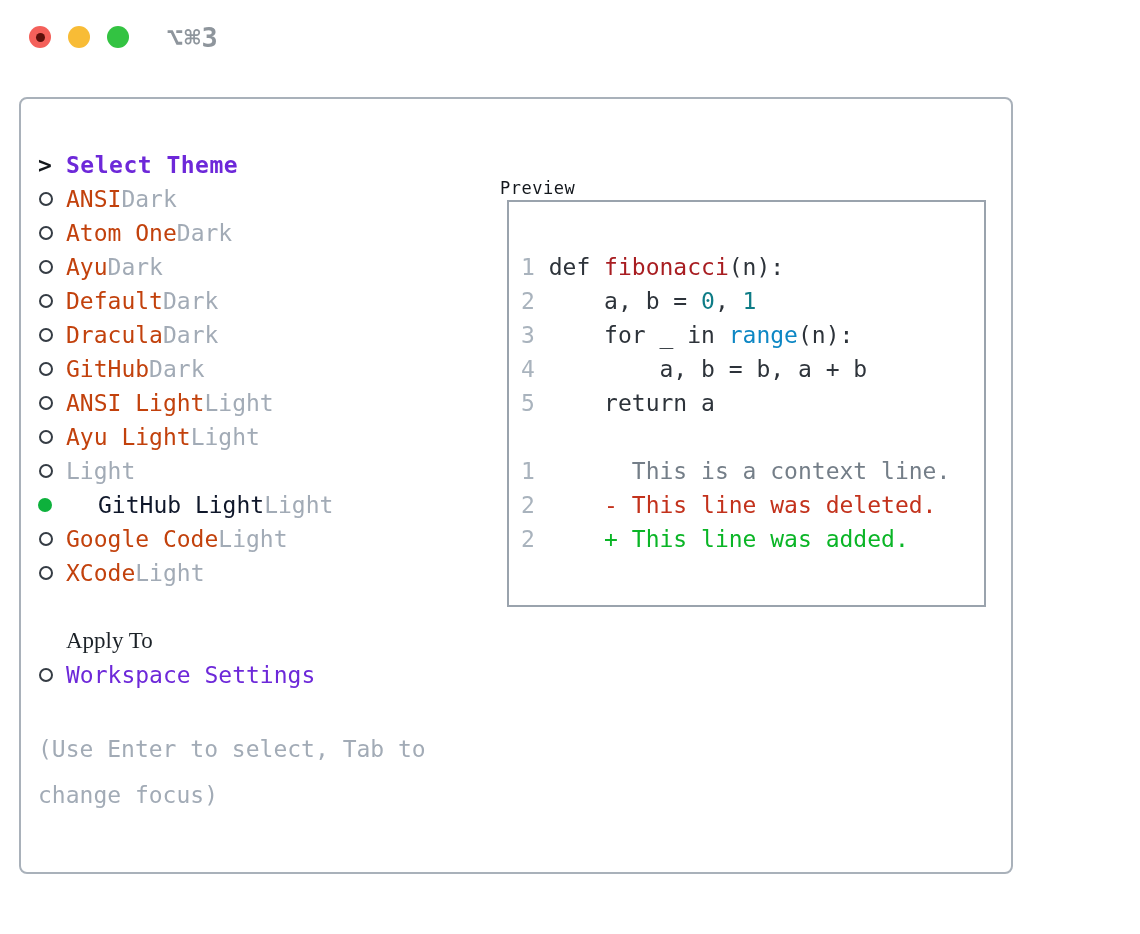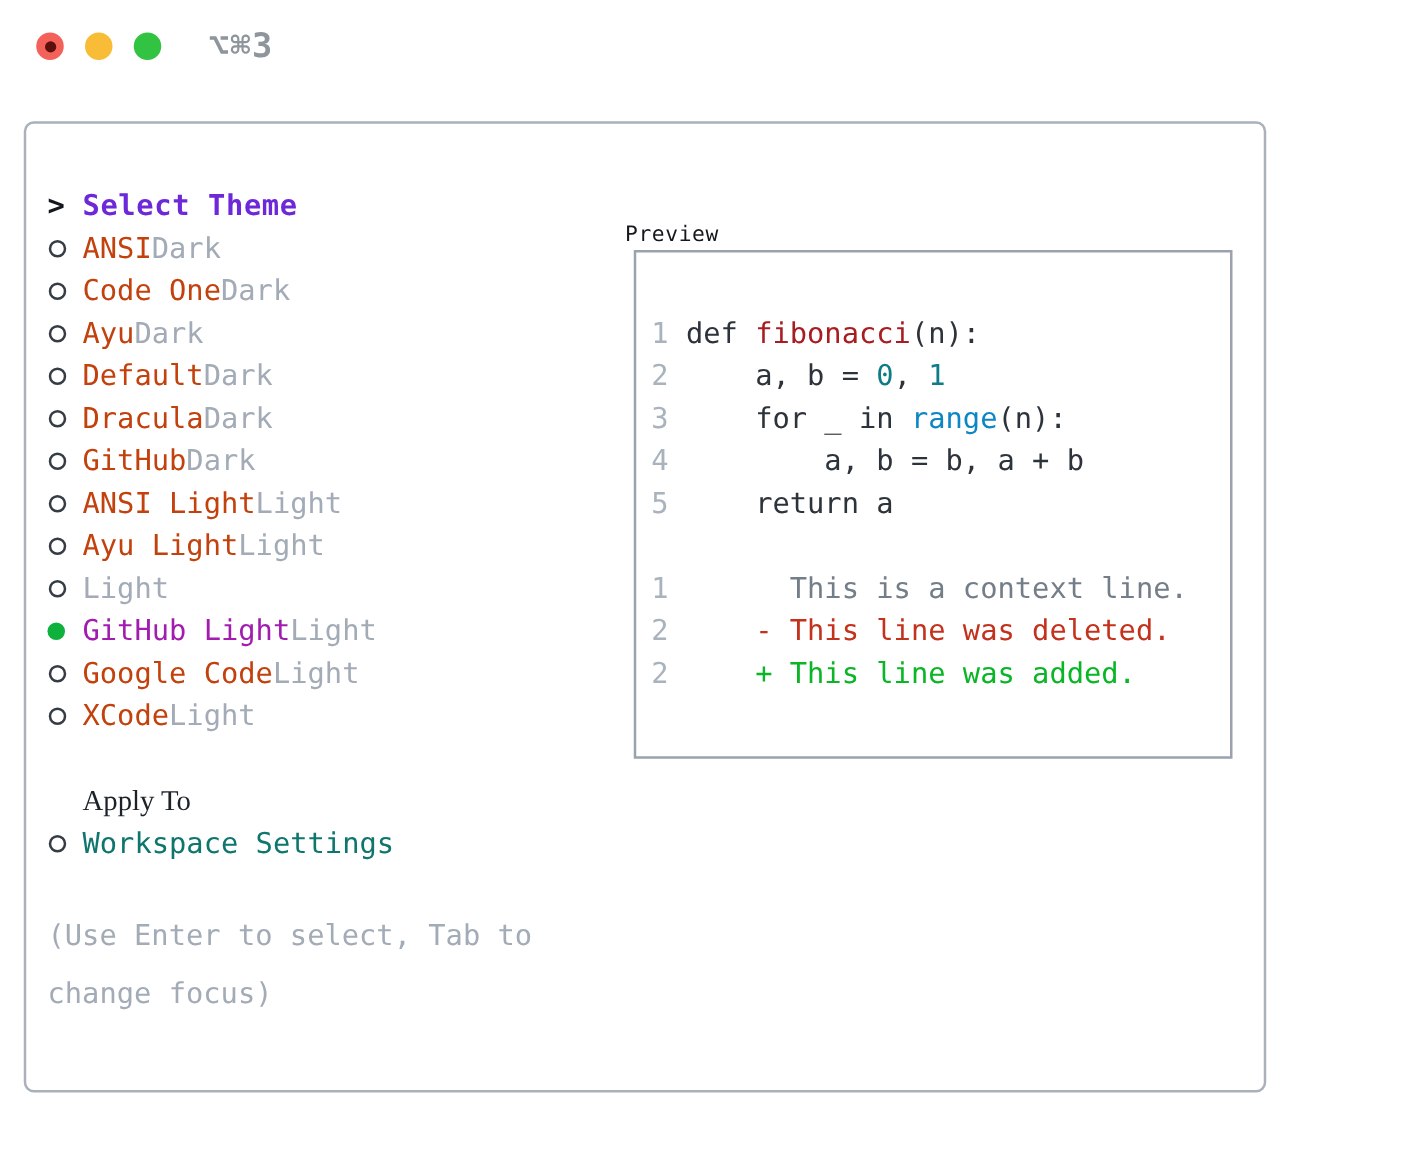--- a/index.html
+++ b/index.html
@@ -30,23 +30,23 @@
   .list{position:absolute;left:17px;top:49px;font-size:23px;}
   .row{display:flex;align-items:center;height:34px;white-space:pre;}
   .spacer{height:34px;}
   .marker{width:28px;display:inline-flex;align-items:center;justify-content:flex-start;flex:0 0 28px;}
   .marker .circle-open{width:10px;height:10px;border:2px solid #353c44;border-radius:50%;margin-left:1px;}
   .marker .circle-filled{width:14px;height:14px;border-radius:50%;background:#0db13c;}
   .cursor{font-weight:bold;color:#14181d;font-size:23px;}
   .title{font-weight:bold;color:#6d28d9;letter-spacing:0.5px;}
   .subtitle{color:#1c2228;font-family:Liberation Serif, serif;}
   .theme-name{color:#c2410c;}
-  .theme-name.selected{color:#a21caf;}
+  .theme-name.selected{color:#0f172a;margin-left:32px;}
   .variant{color:#a2abb6;}
-  .apply-name{color:#0f766e;}
+  .apply-name{color:#6d28d9;}
   .apply-name.selected{color:#0db13c;}
   .help{width:420px;line-height:46px;color:#a2abb6;white-space:normal;}
   
   .preview-title{
     position:absolute;left:479px;top:49px;height:34px;line-height:34px;
     font-size:17px;font-weight:normal;color:#14181d;letter-spacing:0.5px;margin-top:23px;
   }
   .preview-box{
     position:absolute;left:486px;top:101px;width:479px;height:407px;
     box-sizing:border-box;border:2px solid #9aa3ad;background:#fff;
@@ -81,21 +81,21 @@
 
   <div class="panel">
 
     <div class="list">
       <div class="row">
         <span class="marker"><span class="cursor">&gt;</span></span>
         <span class="title">Select Theme</span>
       </div>
       <div id="theme-rows">
           <div class="row"><span class="marker"><span class="circle-open"></span></span><span class="theme-name">ANSI</span> <span class="variant">Dark</span></div>
-          <div class="row"><span class="marker"><span class="circle-open"></span></span><span class="theme-name">Code One</span> <span class="variant">Dark</span></div>
+          <div class="row"><span class="marker"><span class="circle-open"></span></span><span class="theme-name">Atom One</span> <span class="variant">Dark</span></div>
           <div class="row"><span class="marker"><span class="circle-open"></span></span><span class="theme-name">Ayu</span> <span class="variant">Dark</span></div>
           <div class="row"><span class="marker"><span class="circle-open"></span></span><span class="theme-name">Default</span> <span class="variant">Dark</span></div>
           <div class="row"><span class="marker"><span class="circle-open"></span></span><span class="theme-name">Dracula</span> <span class="variant">Dark</span></div>
           <div class="row"><span class="marker"><span class="circle-open"></span></span><span class="theme-name">GitHub</span> <span class="variant">Dark</span></div>
           <div class="row"><span class="marker"><span class="circle-open"></span></span><span class="theme-name">ANSI Light</span> <span class="variant">Light</span></div>
           <div class="row"><span class="marker"><span class="circle-open"></span></span><span class="theme-name">Ayu Light</span> <span class="variant">Light</span></div>
           <div class="row"><span class="marker"><span class="circle-open"></span></span> <span class="variant">Light</span></div>
           <div class="row"><span class="marker"><span class="circle-filled"></span></span><span class="theme-name selected">GitHub Light</span> <span class="variant">Light</span></div>
           <div class="row"><span class="marker"><span class="circle-open"></span></span><span class="theme-name">Google Code</span> <span class="variant">Light</span></div>
           <div class="row"><span class="marker"><span class="circle-open"></span></span><span class="theme-name">XCode</span> <span class="variant">Light</span></div>

